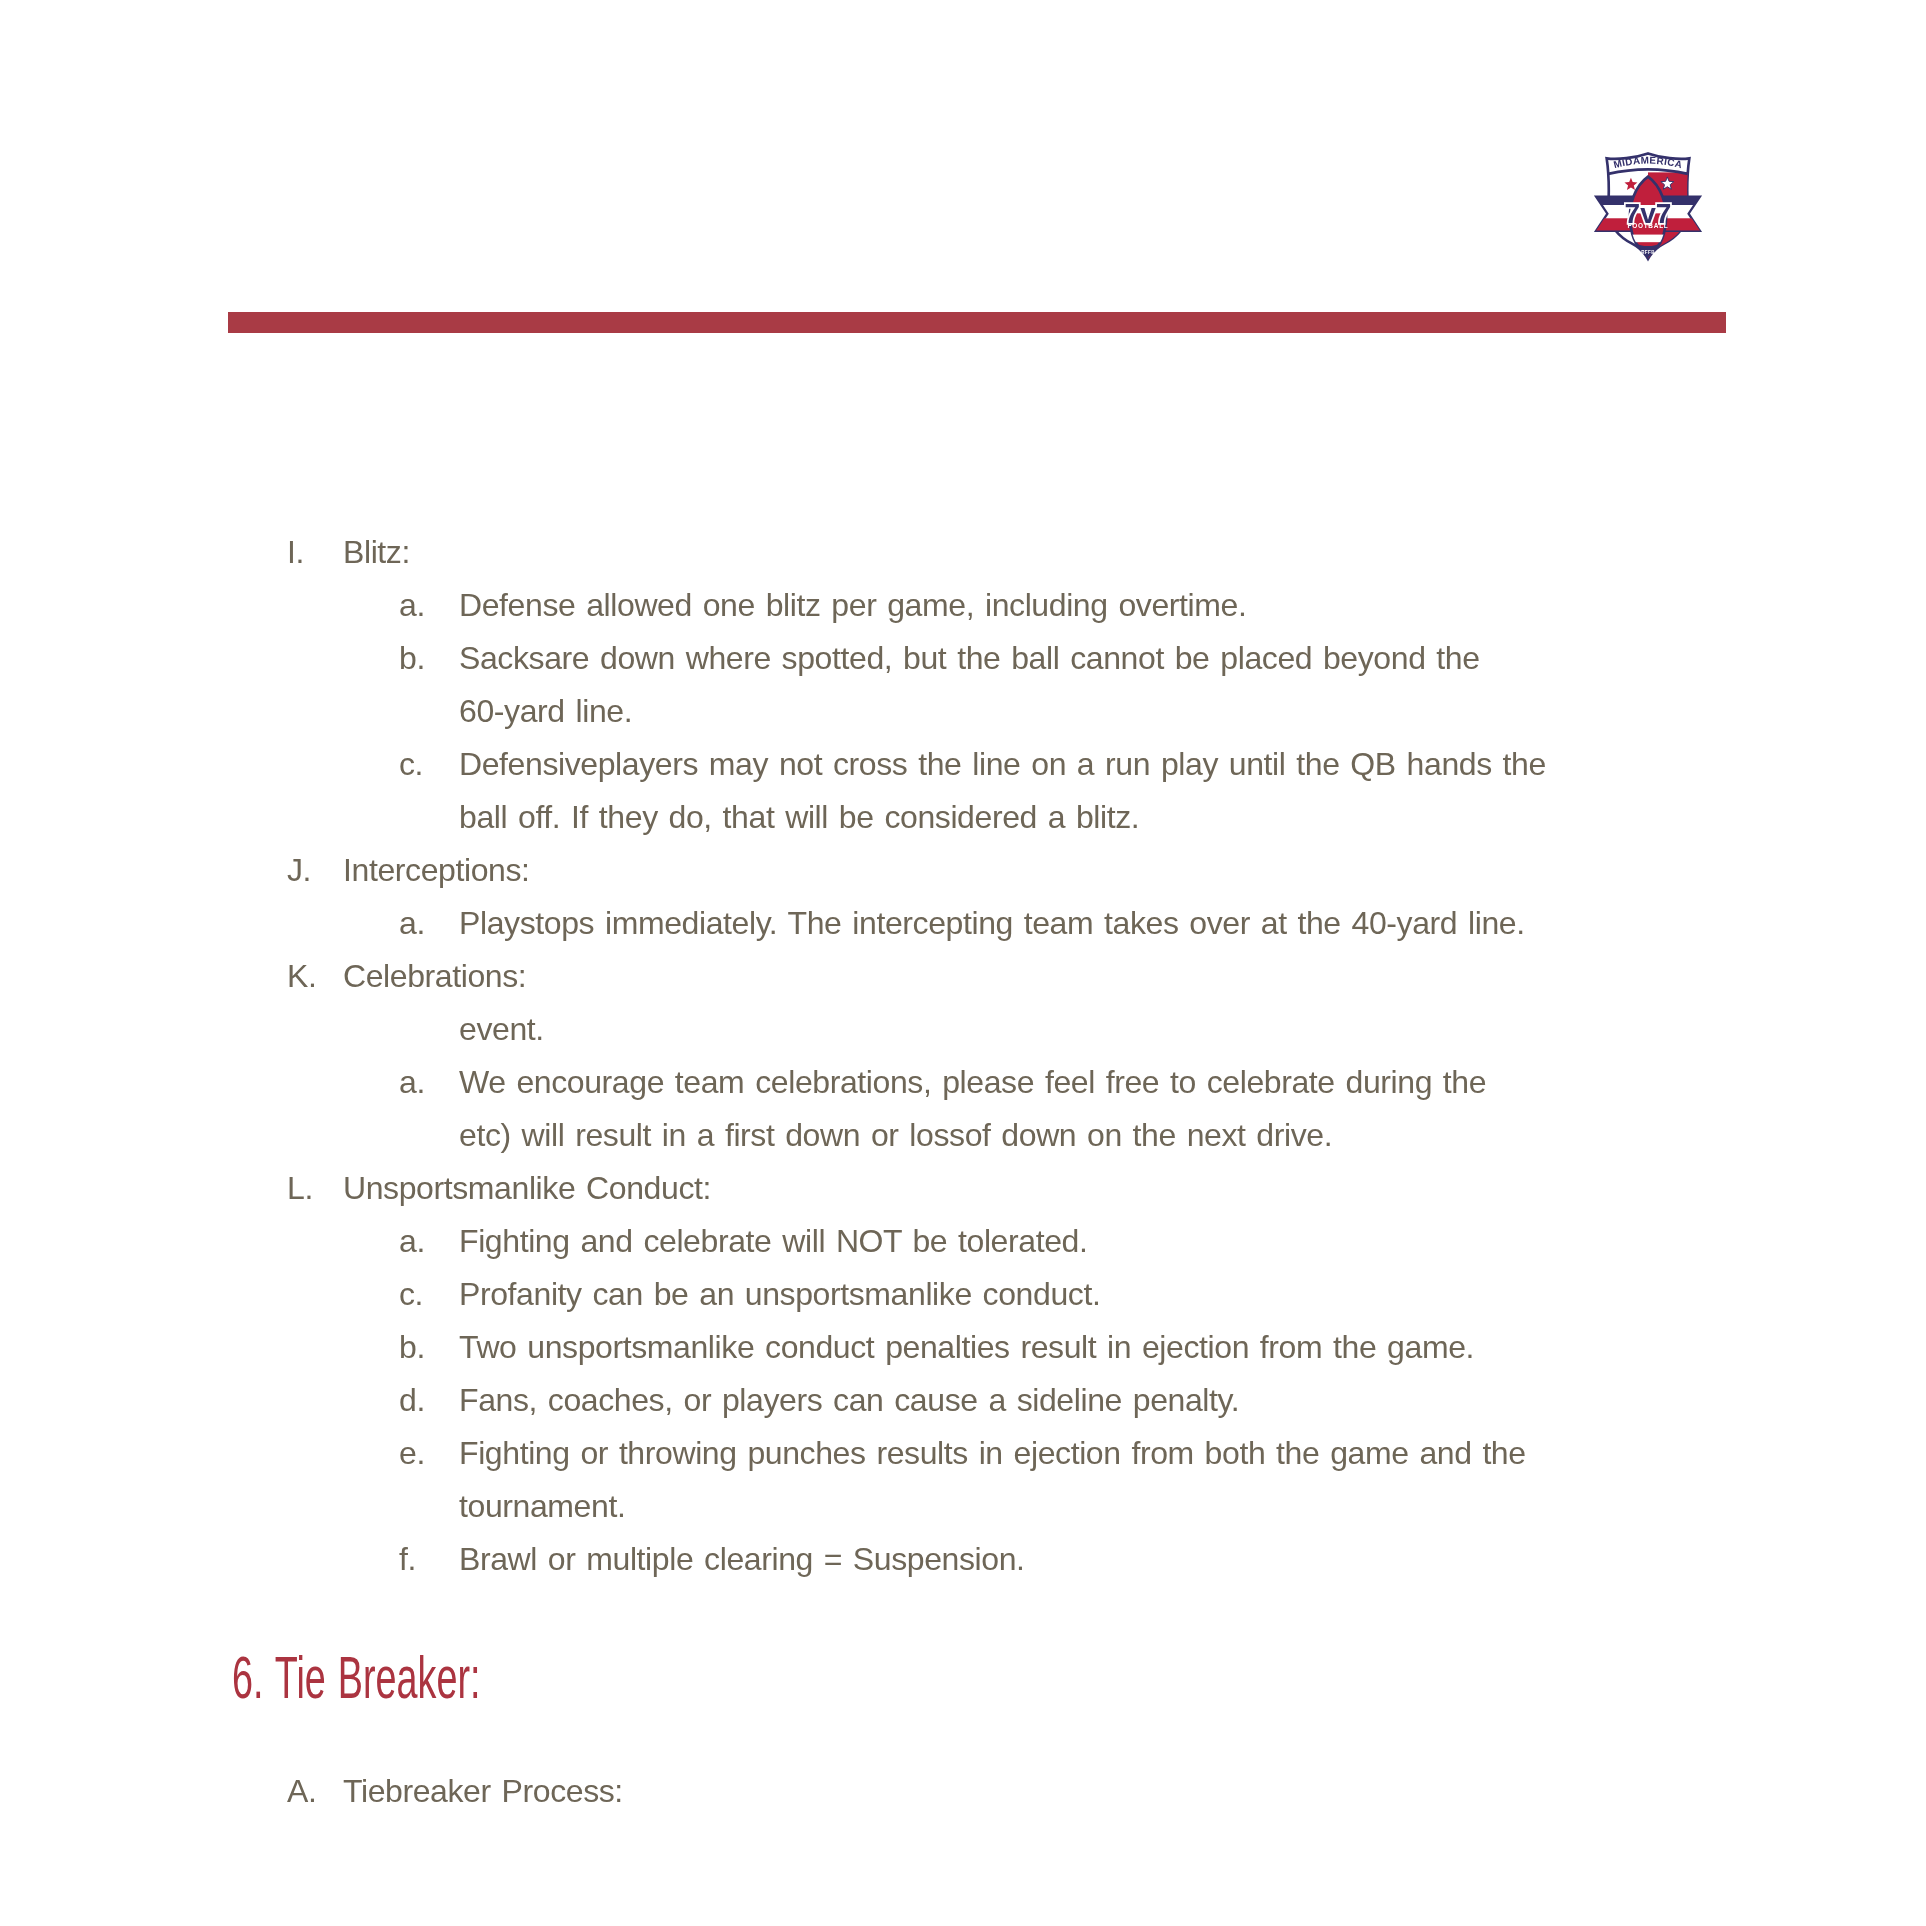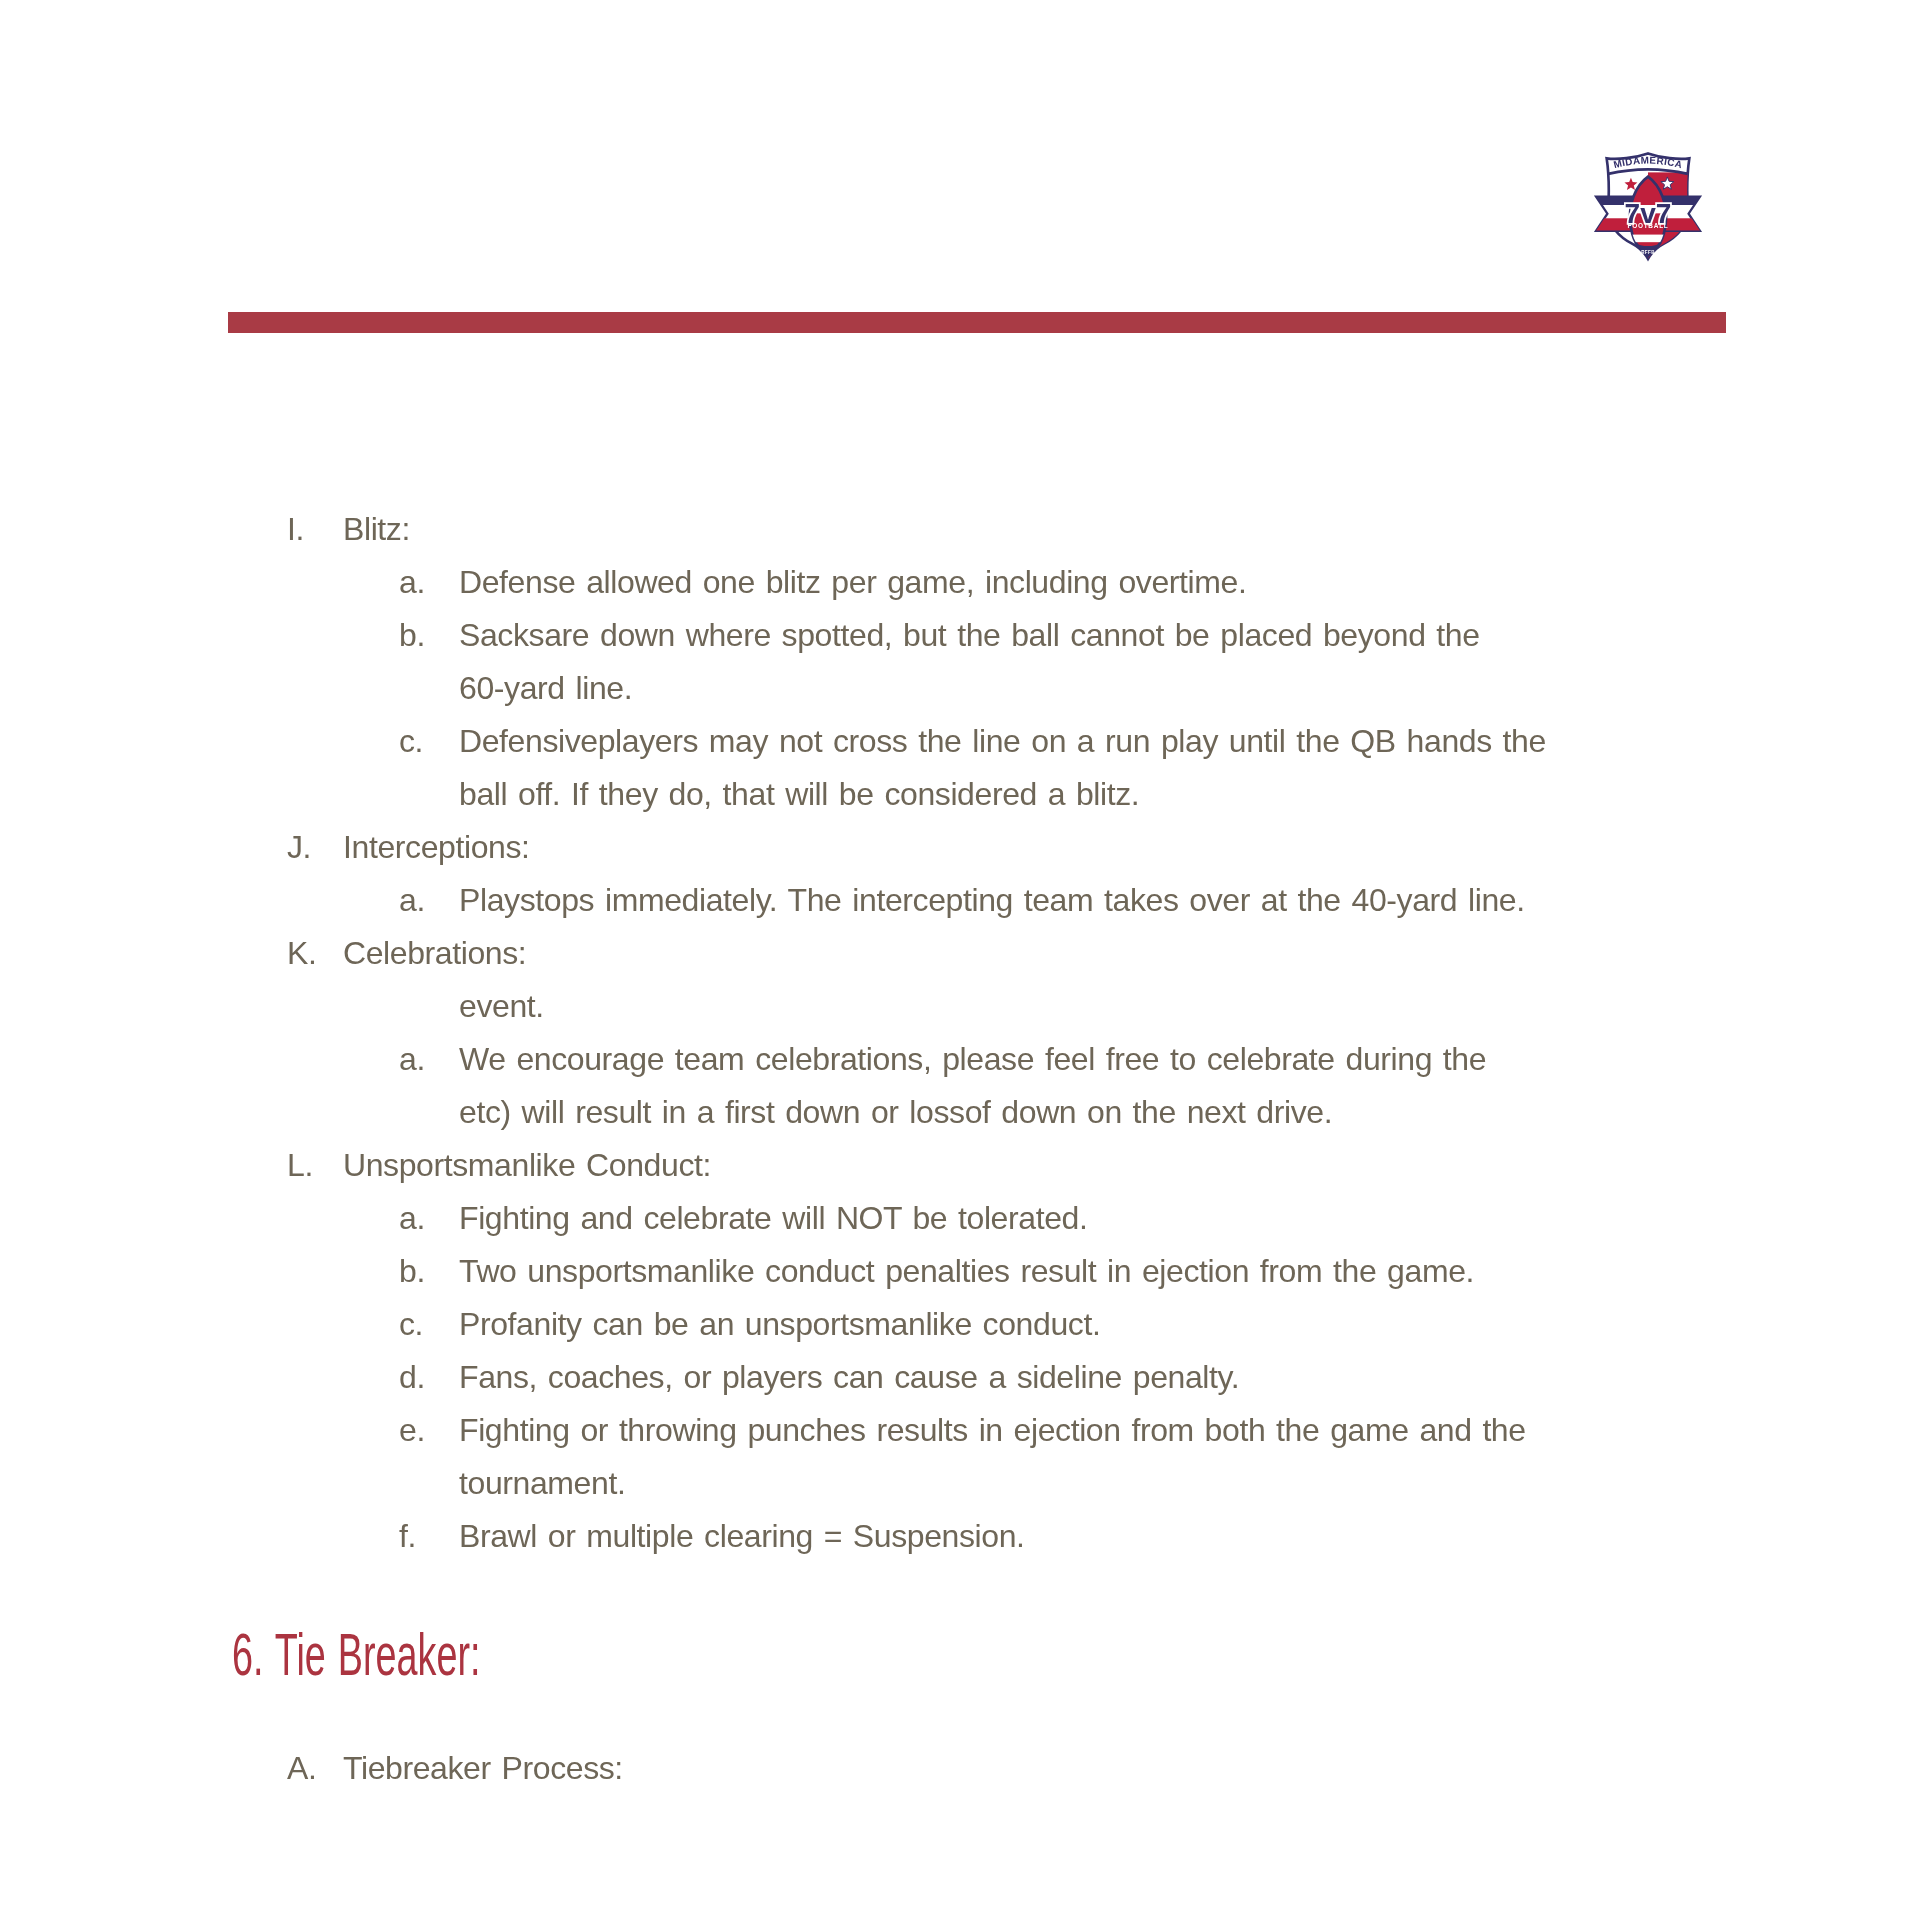--- a/index.html
+++ b/index.html
@@ -16,21 +16,21 @@
     width:1498px; height:21px;
     background:#a93b45;
   }
   .logo {
     position:absolute;
     left:1593px; top:148px;
     width:110px; height:114px;
   }
   .content {
     position:absolute;
-    left:287px; top:503px;
+    left:287px; top:526px;
     width:1464px;
     color:#6e6657;
     font-size:32px;
     letter-spacing:-0.4px;
     word-spacing:2.3px;
   }
   .line { height:53px; line-height:53px; white-space:nowrap; }
   .lbl  { display:inline-block; width:56px; }
   .l2   { padding-left:112px; }
   .lbl2 { display:inline-block; width:60px; }
@@ -115,22 +115,22 @@
       <div class="line l2"><span class="lbl2">c.</span><span>Defensiveplayers may not cross the line on a run play until the QB hands the</span></div>
       <div class="line l2 cont"><span class="lbl2"></span><span>ball off. If they do, that will be considered a blitz.</span></div>
       <div class="line l1"><span class="lbl">J.</span><span>Interceptions:</span></div>
       <div class="line l2"><span class="lbl2">a.</span><span>Playstops immediately. The intercepting team takes over at the 40-yard line.</span></div>
       <div class="line l1"><span class="lbl">K.</span><span>Celebrations:</span></div>
       <div class="line l2 cont"><span class="lbl2"></span><span>event.</span></div>
       <div class="line l2"><span class="lbl2">a.</span><span>We encourage team celebrations, please feel free to celebrate during the</span></div>
       <div class="line l2 cont"><span class="lbl2"></span><span>etc) will result in a first down or lossof down on the next drive.</span></div>
       <div class="line l1"><span class="lbl">L.</span><span>Unsportsmanlike Conduct:</span></div>
       <div class="line l2"><span class="lbl2">a.</span><span>Fighting and celebrate will NOT be tolerated.</span></div>
+      <div class="line l2"><span class="lbl2">c.</span><span>Profanity can be an unsportsmanlike conduct.</span></div>
       <div class="line l2"><span class="lbl2">b.</span><span>Two unsportsmanlike conduct penalties result in ejection from the game.</span></div>
-      <div class="line l2"><span class="lbl2">c.</span><span>Profanity can be an unsportsmanlike conduct.</span></div>
       <div class="line l2"><span class="lbl2">d.</span><span>Fans, coaches, or players can cause a sideline penalty.</span></div>
       <div class="line l2"><span class="lbl2">e.</span><span>Fighting or throwing punches results in ejection from both the game and the</span></div>
       <div class="line l2 cont"><span class="lbl2"></span><span>tournament.</span></div>
       <div class="line l2"><span class="lbl2">f.</span><span>Brawl or multiple clearing = Suspension.</span></div>
     </div>
   <div class="heading">
     <span class="heading-inner">6. Tie Breaker:</span>
   </div>
   <div class="tb-list">
       <div class="line l1"><span class="lbl">A.</span><span>Tiebreaker Process:</span></div>

